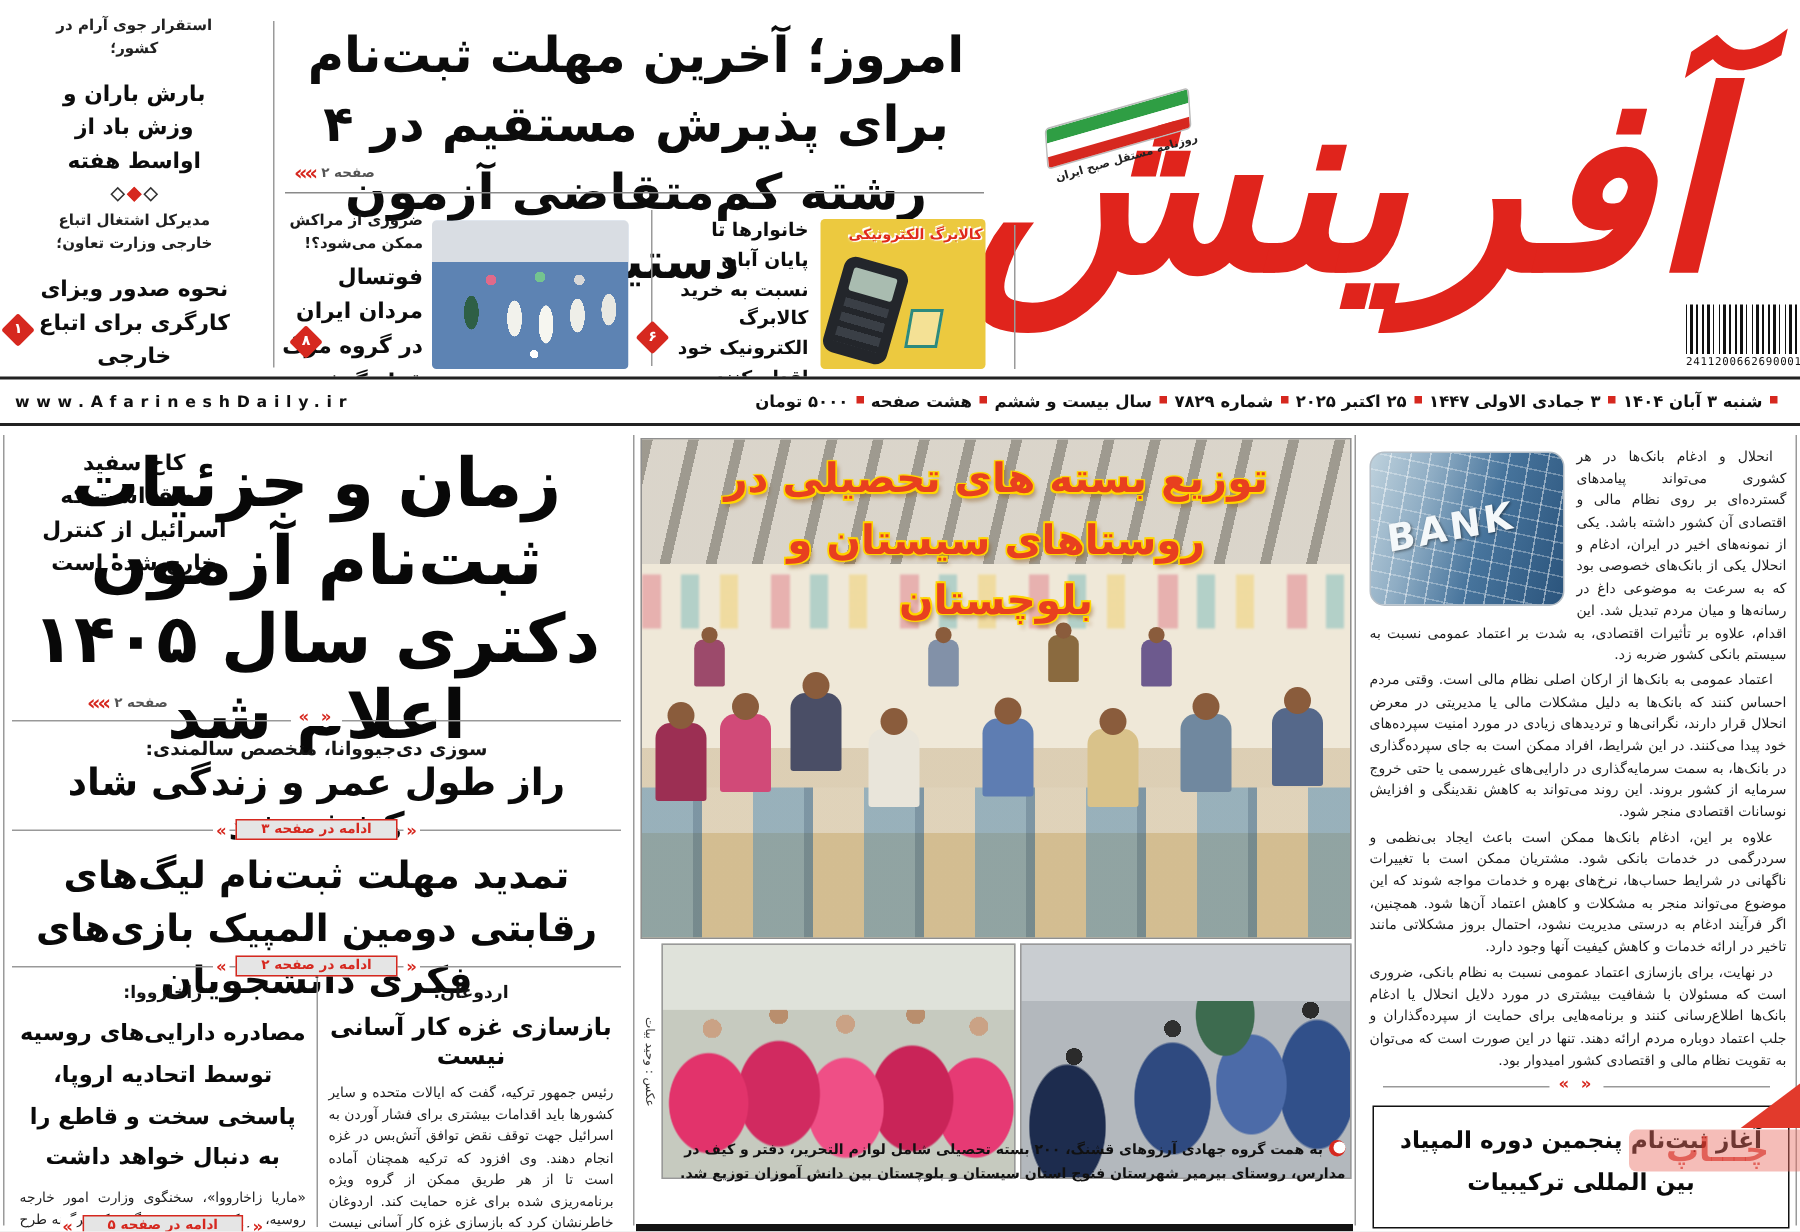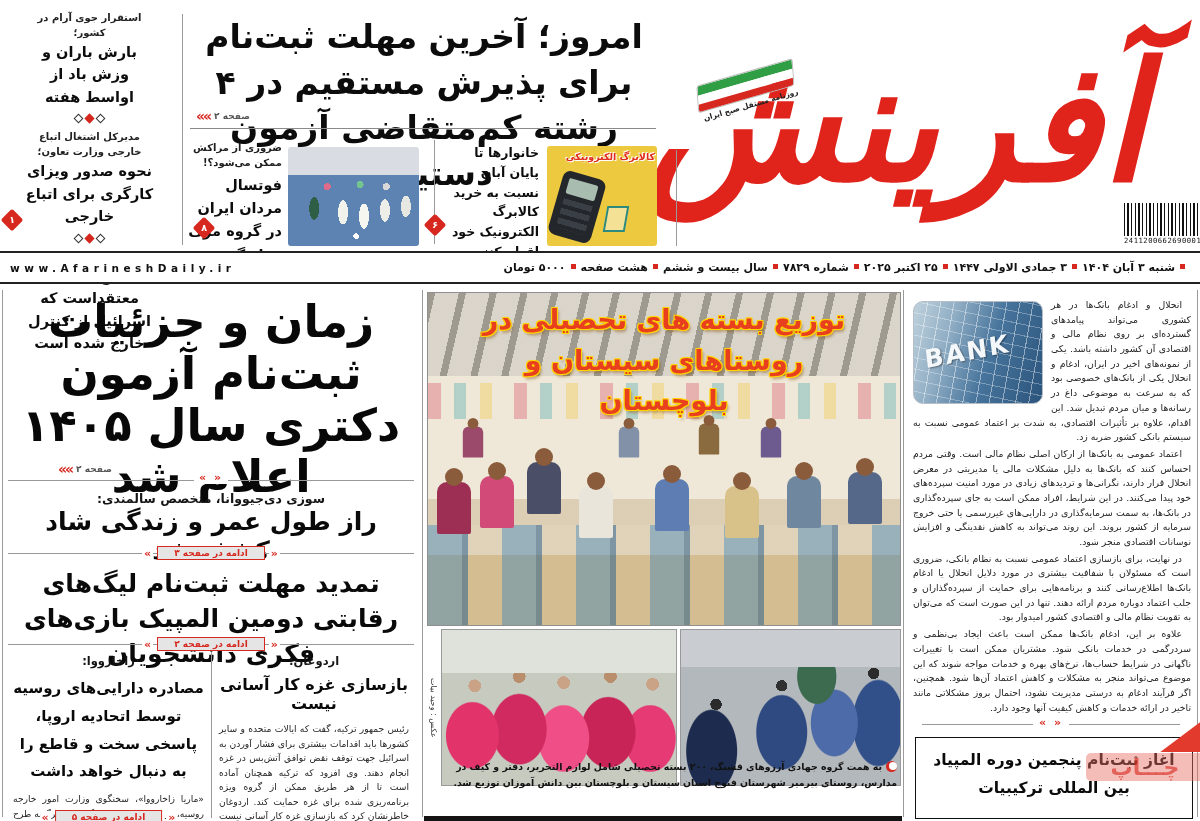--- a/index.html
+++ b/index.html
@@ -26,21 +26,21 @@
   .barcode-num{font-family:"DejaVu Sans Mono",monospace;font-size:7.2px;letter-spacing:.5px;color:#111;direction:ltr}
 
   .top-headline{position:absolute;left:190px;top:14px;width:468px;text-align:center;
         font-size:33px;font-weight:800;line-height:1.38;color:#0c0c0c}
   .top-headline-badge{position:absolute;left:196px;top:108px;display:flex;align-items:center;gap:4px;direction:ltr}
   .chev{color:#d6281f;font-size:14px;font-weight:bold;letter-spacing:-2px}
   .pg-label{font-size:9px;font-weight:bold;color:#555}
 
   .briefs{position:absolute;left:0;top:10px;width:179px;text-align:center;padding:0 24px}
   .brief .kicker{font-size:10px;font-weight:bold;color:#222;line-height:1.5}
-  .brief .btitle{font-size:14.5px;font-weight:800;line-height:1.55;color:#0d0d0d;margin-top:1px}
+  .brief .btitle{font-size:14.5px;font-weight:800;line-height:1.55;color:#0d0d0d;margin-top:12px}
   .orn{display:flex;justify-content:center;gap:4px;margin:7px 0;align-items:center}
   .orn i{width:7px;height:7px;transform:rotate(45deg);border:1.2px solid #333;background:#fff}
   .orn i.f{background:#d6281f;border-color:#d6281f}
 
   .diamond{position:absolute;width:16px;height:16px;background:#d6281f;transform:rotate(45deg);
            display:flex;align-items:center;justify-content:center;border-radius:2px;z-index:5}
   .diamond span{transform:rotate(-45deg);color:#fff;font-size:9.5px;font-weight:bold;line-height:1}
 
   .futsal-brief{position:absolute;left:187px;top:141px;width:99px;text-align:right;padding-right:4px}
   .futsal-brief .kicker{font-size:10px;font-weight:bold;line-height:1.45;color:#1c1c1c}
@@ -289,22 +289,22 @@
   <div class="vr" style="left:903px;top:290px;height:527px"></div>
   <div class="vr" style="left:1197px;top:290px;height:527px"></div>
 
   <article class="bank">
     <div class="bank-body">
       <div class="bank-img">
         <span>BANK</span>
       </div>
       <p>انحلال و ادغام بانک‌ها در هر کشوری می‌تواند پیامدهای گسترده‌ای بر روی نظام مالی و اقتصادی آن کشور داشته باشد. یکی از نمونه‌های اخیر در ایران، ادغام و انحلال یکی از بانک‌های خصوصی بود که به سرعت به موضوعی داغ در رسانه‌ها و میان مردم تبدیل شد. این اقدام، علاوه بر تأثیرات اقتصادی، به شدت بر اعتماد عمومی نسبت به سیستم بانکی کشور ضربه زد.</p>
       <p>اعتماد عمومی به بانک‌ها از ارکان اصلی نظام مالی است. وقتی مردم احساس کنند که بانک‌ها به دلیل مشکلات مالی یا مدیریتی در معرض انحلال قرار دارند، نگرانی‌ها و تردیدهای زیادی در مورد امنیت سپرده‌های خود پیدا می‌کنند. در این شرایط، افراد ممکن است به جای سپرده‌گذاری در بانک‌ها، به سمت سرمایه‌گذاری در دارایی‌های غیررسمی یا حتی خروج سرمایه از کشور بروند. این روند می‌تواند به کاهش نقدینگی و افزایش نوسانات اقتصادی منجر شود.</p>
+      <p>علاوه بر این، ادغام بانک‌ها ممکن است باعث ایجاد بی‌نظمی و سردرگمی در خدمات بانکی شود. مشتریان ممکن است با تغییرات ناگهانی در شرایط حساب‌ها، نرخ‌های بهره و خدمات مواجه شوند که این موضوع می‌تواند منجر به مشکلات و کاهش اعتماد آن‌ها شود. همچنین، اگر فرآیند ادغام به درستی مدیریت نشود، احتمال بروز مشکلاتی مانند تاخیر در ارائه خدمات و کاهش کیفیت آنها وجود دارد.</p>
       <p>در نهایت، برای بازسازی اعتماد عمومی نسبت به نظام بانکی، ضروری است که مسئولان با شفافیت بیشتری در مورد دلایل انحلال یا ادغام بانک‌ها اطلاع‌رسانی کنند و برنامه‌هایی برای حمایت از سپرده‌گذاران و جلب اعتماد دوباره مردم ارائه دهند. تنها در این صورت است که می‌توان به تقویت نظام مالی و اقتصادی کشور امیدوار بود.</p>
-      <p>علاوه بر این، ادغام بانک‌ها ممکن است باعث ایجاد بی‌نظمی و سردرگمی در خدمات بانکی شود. مشتریان ممکن است با تغییرات ناگهانی در شرایط حساب‌ها، نرخ‌های بهره و خدمات مواجه شوند که این موضوع می‌تواند منجر به مشکلات و کاهش اعتماد آن‌ها شود. همچنین، اگر فرآیند ادغام به درستی مدیریت نشود، احتمال بروز مشکلاتی مانند تاخیر در ارائه خدمات و کاهش کیفیت آنها وجود دارد.</p>
     </div>
     <div class="sep">
       <span>« »</span>
     </div>
     <div class="oly-box">
       <div class="oly-title">آغاز ثبت‌نام پنجمین دوره المپیاد بین المللی ترکیبیات</div>
 
       <div class="stamp">
         <div class="stamp-tri"></div>
         <div class="stamp-band">چـــاپ</div>

